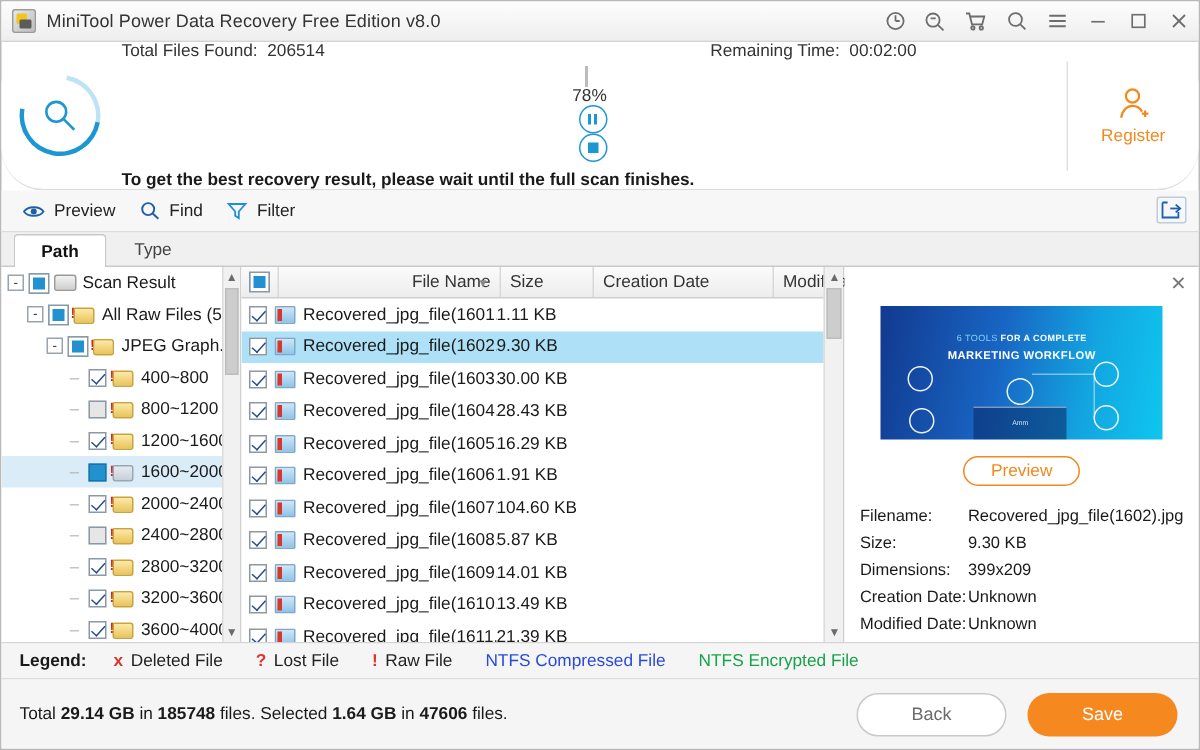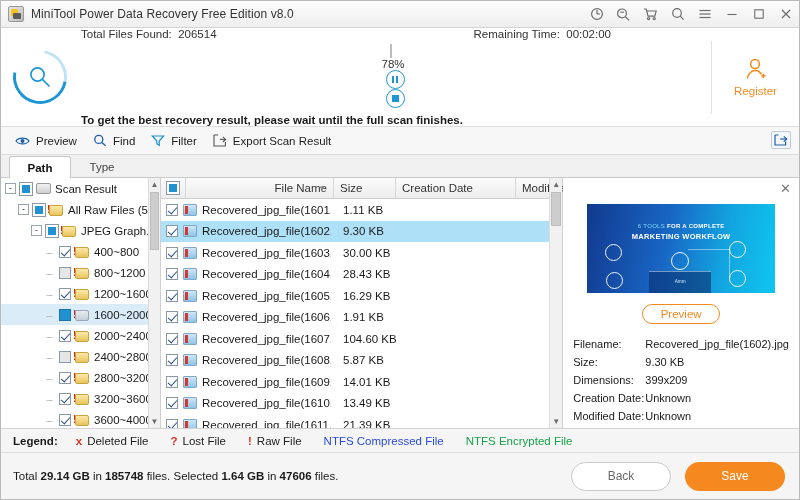--- a/index.html
+++ b/index.html
@@ -54,20 +54,21 @@
   .ticon svg { display: block; }
 
   
   .scanbar {
     flex: 0 0 73px;
     background: #ffffff;
     border-bottom: 1px solid #dcdcdc;
     display: flex; align-items: center;
     padding: 0 0 0 12px;
     position: relative;
+    border-radius: 28px;
   }
   .scan-circle {
     width: 54px; height: 54px; flex: 0 0 54px;
     border: 3px solid #1d97d4; border-radius: 50%;
     border-top-color: transparent; border-right-color: #bfe3f5;
     display: flex; align-items: center; justify-content: center;
     color: #1d97d4; margin-right: 14px;
     transform: rotate(-35deg);
   }
   .scan-circle svg { transform: rotate(35deg); }
@@ -231,21 +232,21 @@
     width: 12px; height: 12px; background: #2191d0; border: 2px solid #fff;
     outline: 1px solid #8b98a6;
   }
   .lbody { flex: 1 1 auto; overflow: hidden; position: relative; }
   .frow {
     display: flex; align-items: center; height: 21.5px; font-size: 11.5px; color: #1a1a1a;
   }
   .frow.sel { background: #aee1f7; }
   .frow .c-cb { flex: 0 0 22px; display: flex; justify-content: center; }
   .frow .c-name { flex: 0 0 148px; display: flex; align-items: center; gap: 5px; overflow: hidden; white-space: nowrap; }
-  .frow .c-size { flex: 0 0 62px; margin-left: 12px; }
+  .frow .c-size { flex: 0 0 62px; }
   .frow .c-cd { flex: 0 0 120px; }
   .frow .c-md { flex: 1 1 auto; }
   .ic-img {
     width: 14px; height: 12px; flex: 0 0 14px; position: relative;
     background: linear-gradient(#cfe6f7,#8fc4e8); border: 1px solid #7fa9c6; border-radius: 1px;
   }
   .ic-img::before {
     content: ""; position: absolute; left: 1px; top: 1px; bottom: 1px; width: 3px;
     background: #d8372c;
   }
@@ -452,30 +453,20 @@
       </span>
       <span>Find</span>
     </div>
     <div class="tool">
       <span>
         <svg width="14" height="13" viewBox="0 0 14 13" fill="none" stroke="#1d8fd4" stroke-width="1.2">
           <path d="M1.4 2 H12.6 L8.2 7 V11.4 L5.8 9.8 V7 Z"></path>
         </svg>
       </span>
       <span>Filter</span>
-    </div>
-    <div class="tool">
-      <span>
-        <svg width="14" height="13" viewBox="0 0 14 13" fill="none" stroke="#555" stroke-width="1.1">
-          <path d="M1 1 H5.2 M1 1 V12 H12.4 V8"></path>
-            <path d="M6.8 5.4 H12.2"></path>
-            <path d="M9.8 2.8 L12.6 5.4 L9.8 8"></path>
-        </svg>
-      </span>
-      <span>Export Scan Result</span>
     </div>
   </div>
 
   <div class="tabstrip">
     <div class="tab active">Path</div>
     <div class="tab">Type</div>
     <div class="share-icon">
       <svg width="14" height="12" viewBox="0 0 14 12" fill="none" stroke="#1d5fa8" stroke-width="1.2">
         <path d="M1 1 H4.4 M1 1 V11 H11.6 V7.4"></path>
           <path d="M6.2 5 H12.4"></path>

